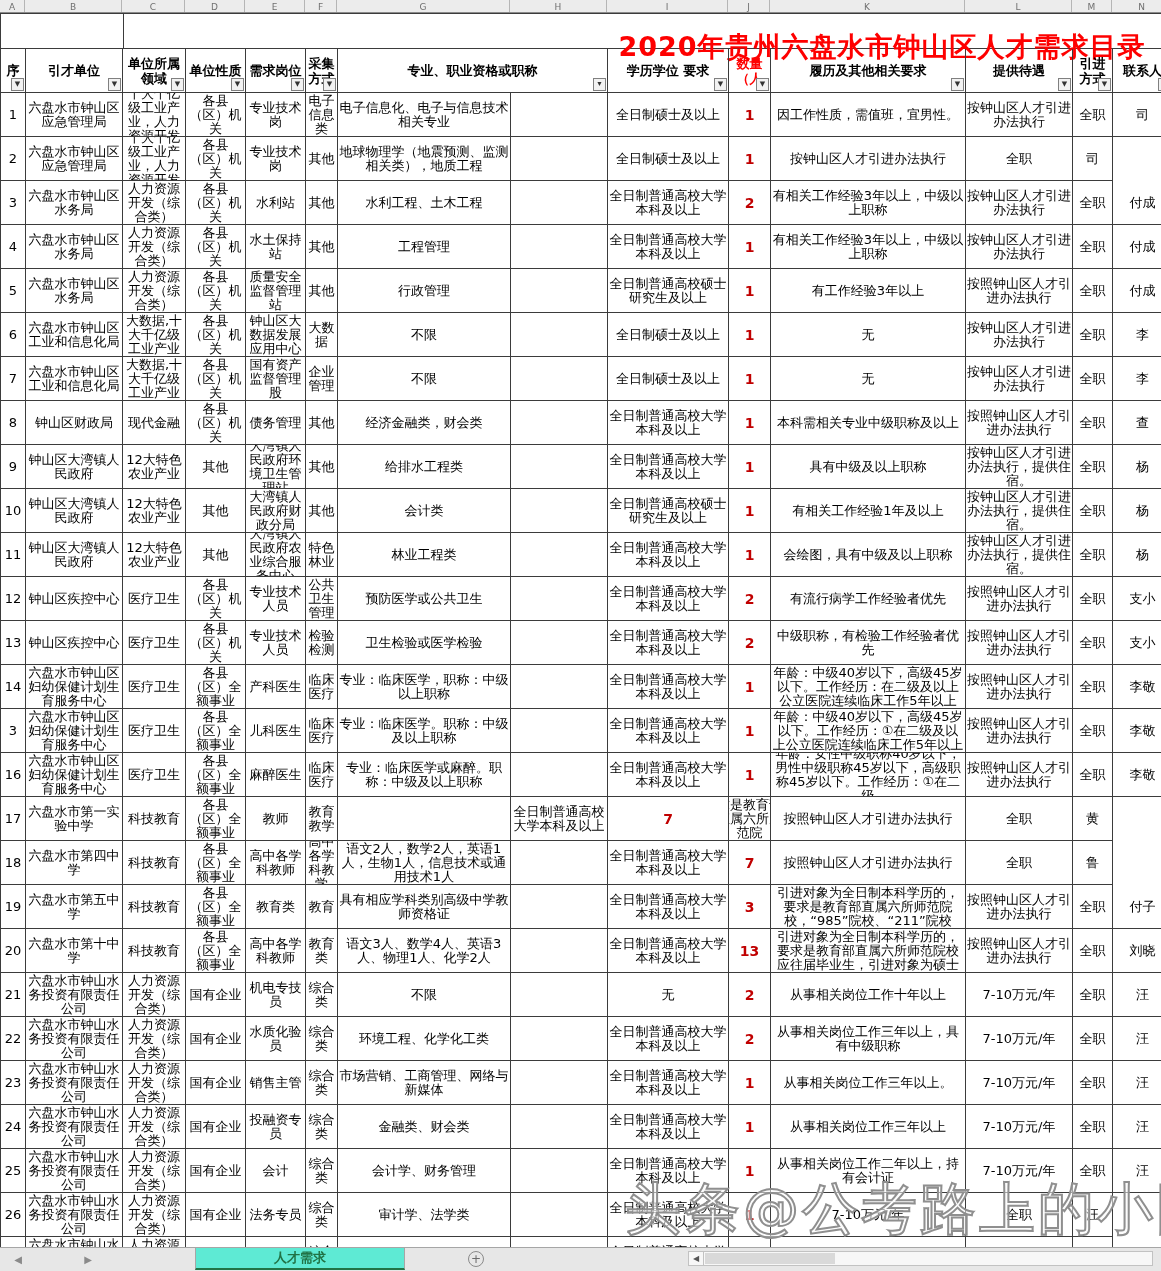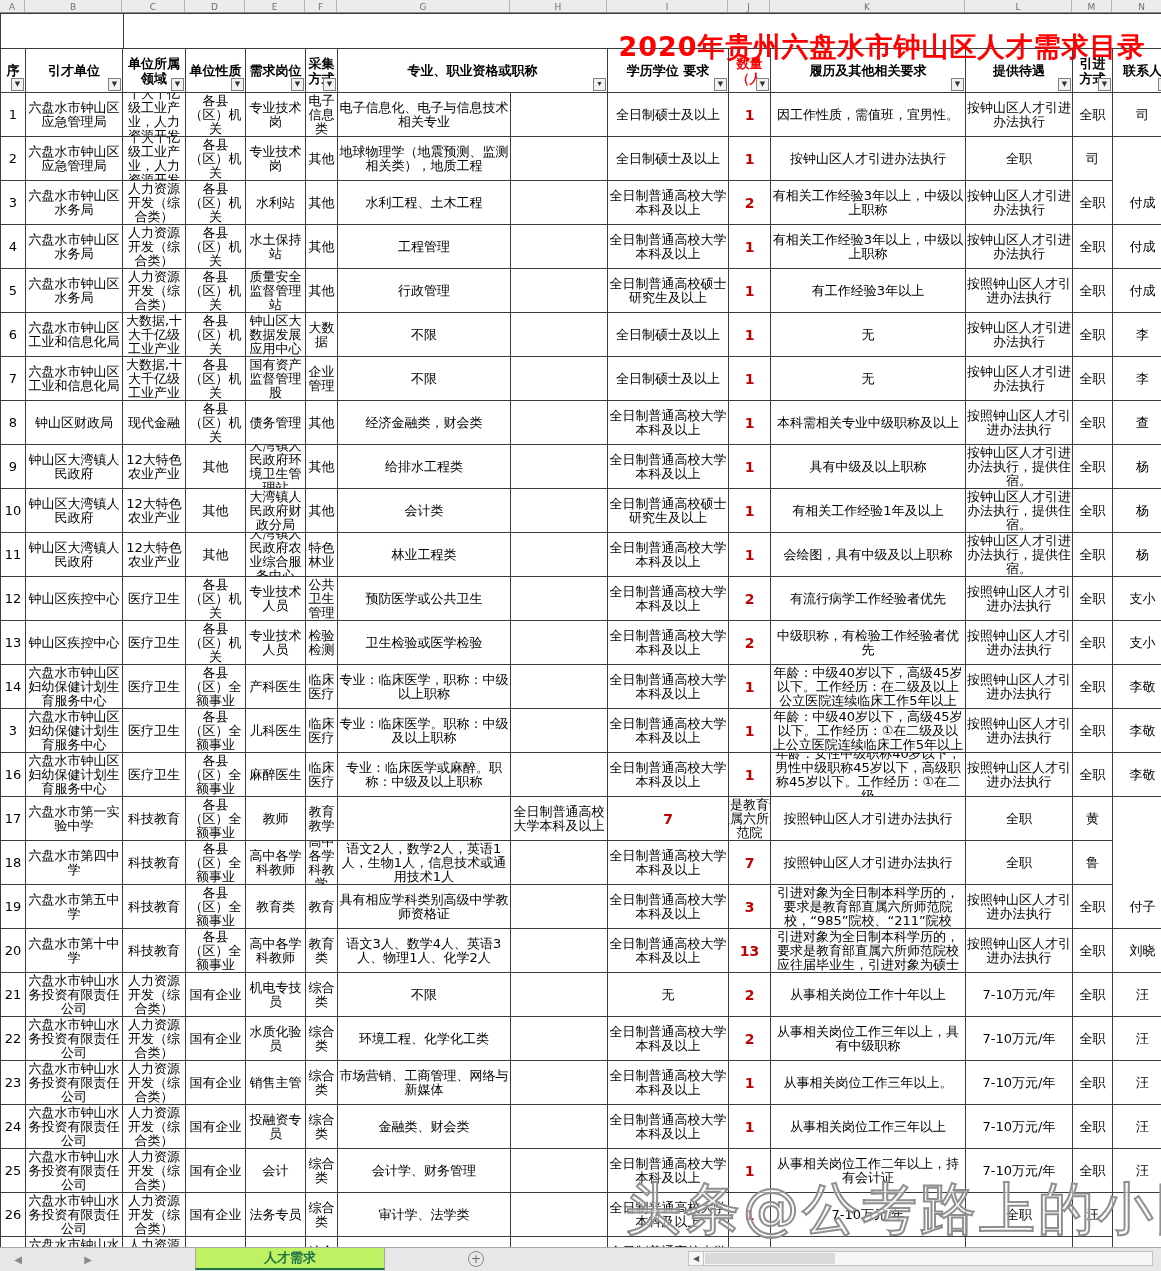--- a/index.html
+++ b/index.html
@@ -31,21 +31,21 @@
   .td.qty{color:#c00000;font-weight:bold;font-size:14px;}
   
   .watermark{position:absolute;left:625px;top:1172px;font-size:56px;font-weight:normal;letter-spacing:3px;
              color:rgba(250,250,250,0.55);-webkit-text-stroke:2px #8f8f8f;white-space:nowrap;z-index:5;}
   
   .tabbar{position:absolute;left:0;right:0;bottom:0;height:23px;background:#e7e7e7;
           border-top:1px solid #a6a6a6;z-index:6;}
   .navarrow{position:absolute;top:4px;width:16px;height:16px;color:#8a8a8a;font-size:10px;
             line-height:16px;text-align:center;}
   .nav-left{left:10px;} .nav-right{left:80px;}
-  .sheettab{position:absolute;left:195px;top:0;width:190px;height:22px;background:#bef264;
+  .sheettab{position:absolute;left:195px;top:0;width:210px;height:22px;background:#5eead4;
             border-left:1px solid #a6a6a6;border-right:1px solid #a6a6a6;border-bottom:2px solid #217346;
             color:#217346;font-size:13px;font-weight:bold;text-align:center;line-height:20px;box-sizing:border-box;}
   .addsheet{position:absolute;left:468px;top:3px;width:16px;height:16px;border:1px solid #8a8a8a;
             border-radius:50%;color:#6a6a6a;font-size:12px;line-height:14px;text-align:center;box-sizing:border-box;}
   .hscroll{position:absolute;left:688px;top:3px;width:465px;height:15px;background:#f7f7f7;
            border:1px solid #c2c2c2;box-sizing:border-box;}
   .hscroll .sarrow{position:absolute;left:0;top:0;width:14px;height:13px;color:#555;font-size:8px;
                    line-height:13px;text-align:center;border-right:1px solid #c2c2c2;}
   .hscroll .thumb{position:absolute;left:16px;top:1px;width:130px;height:11px;background:#d9d9d9;}
 </style>

